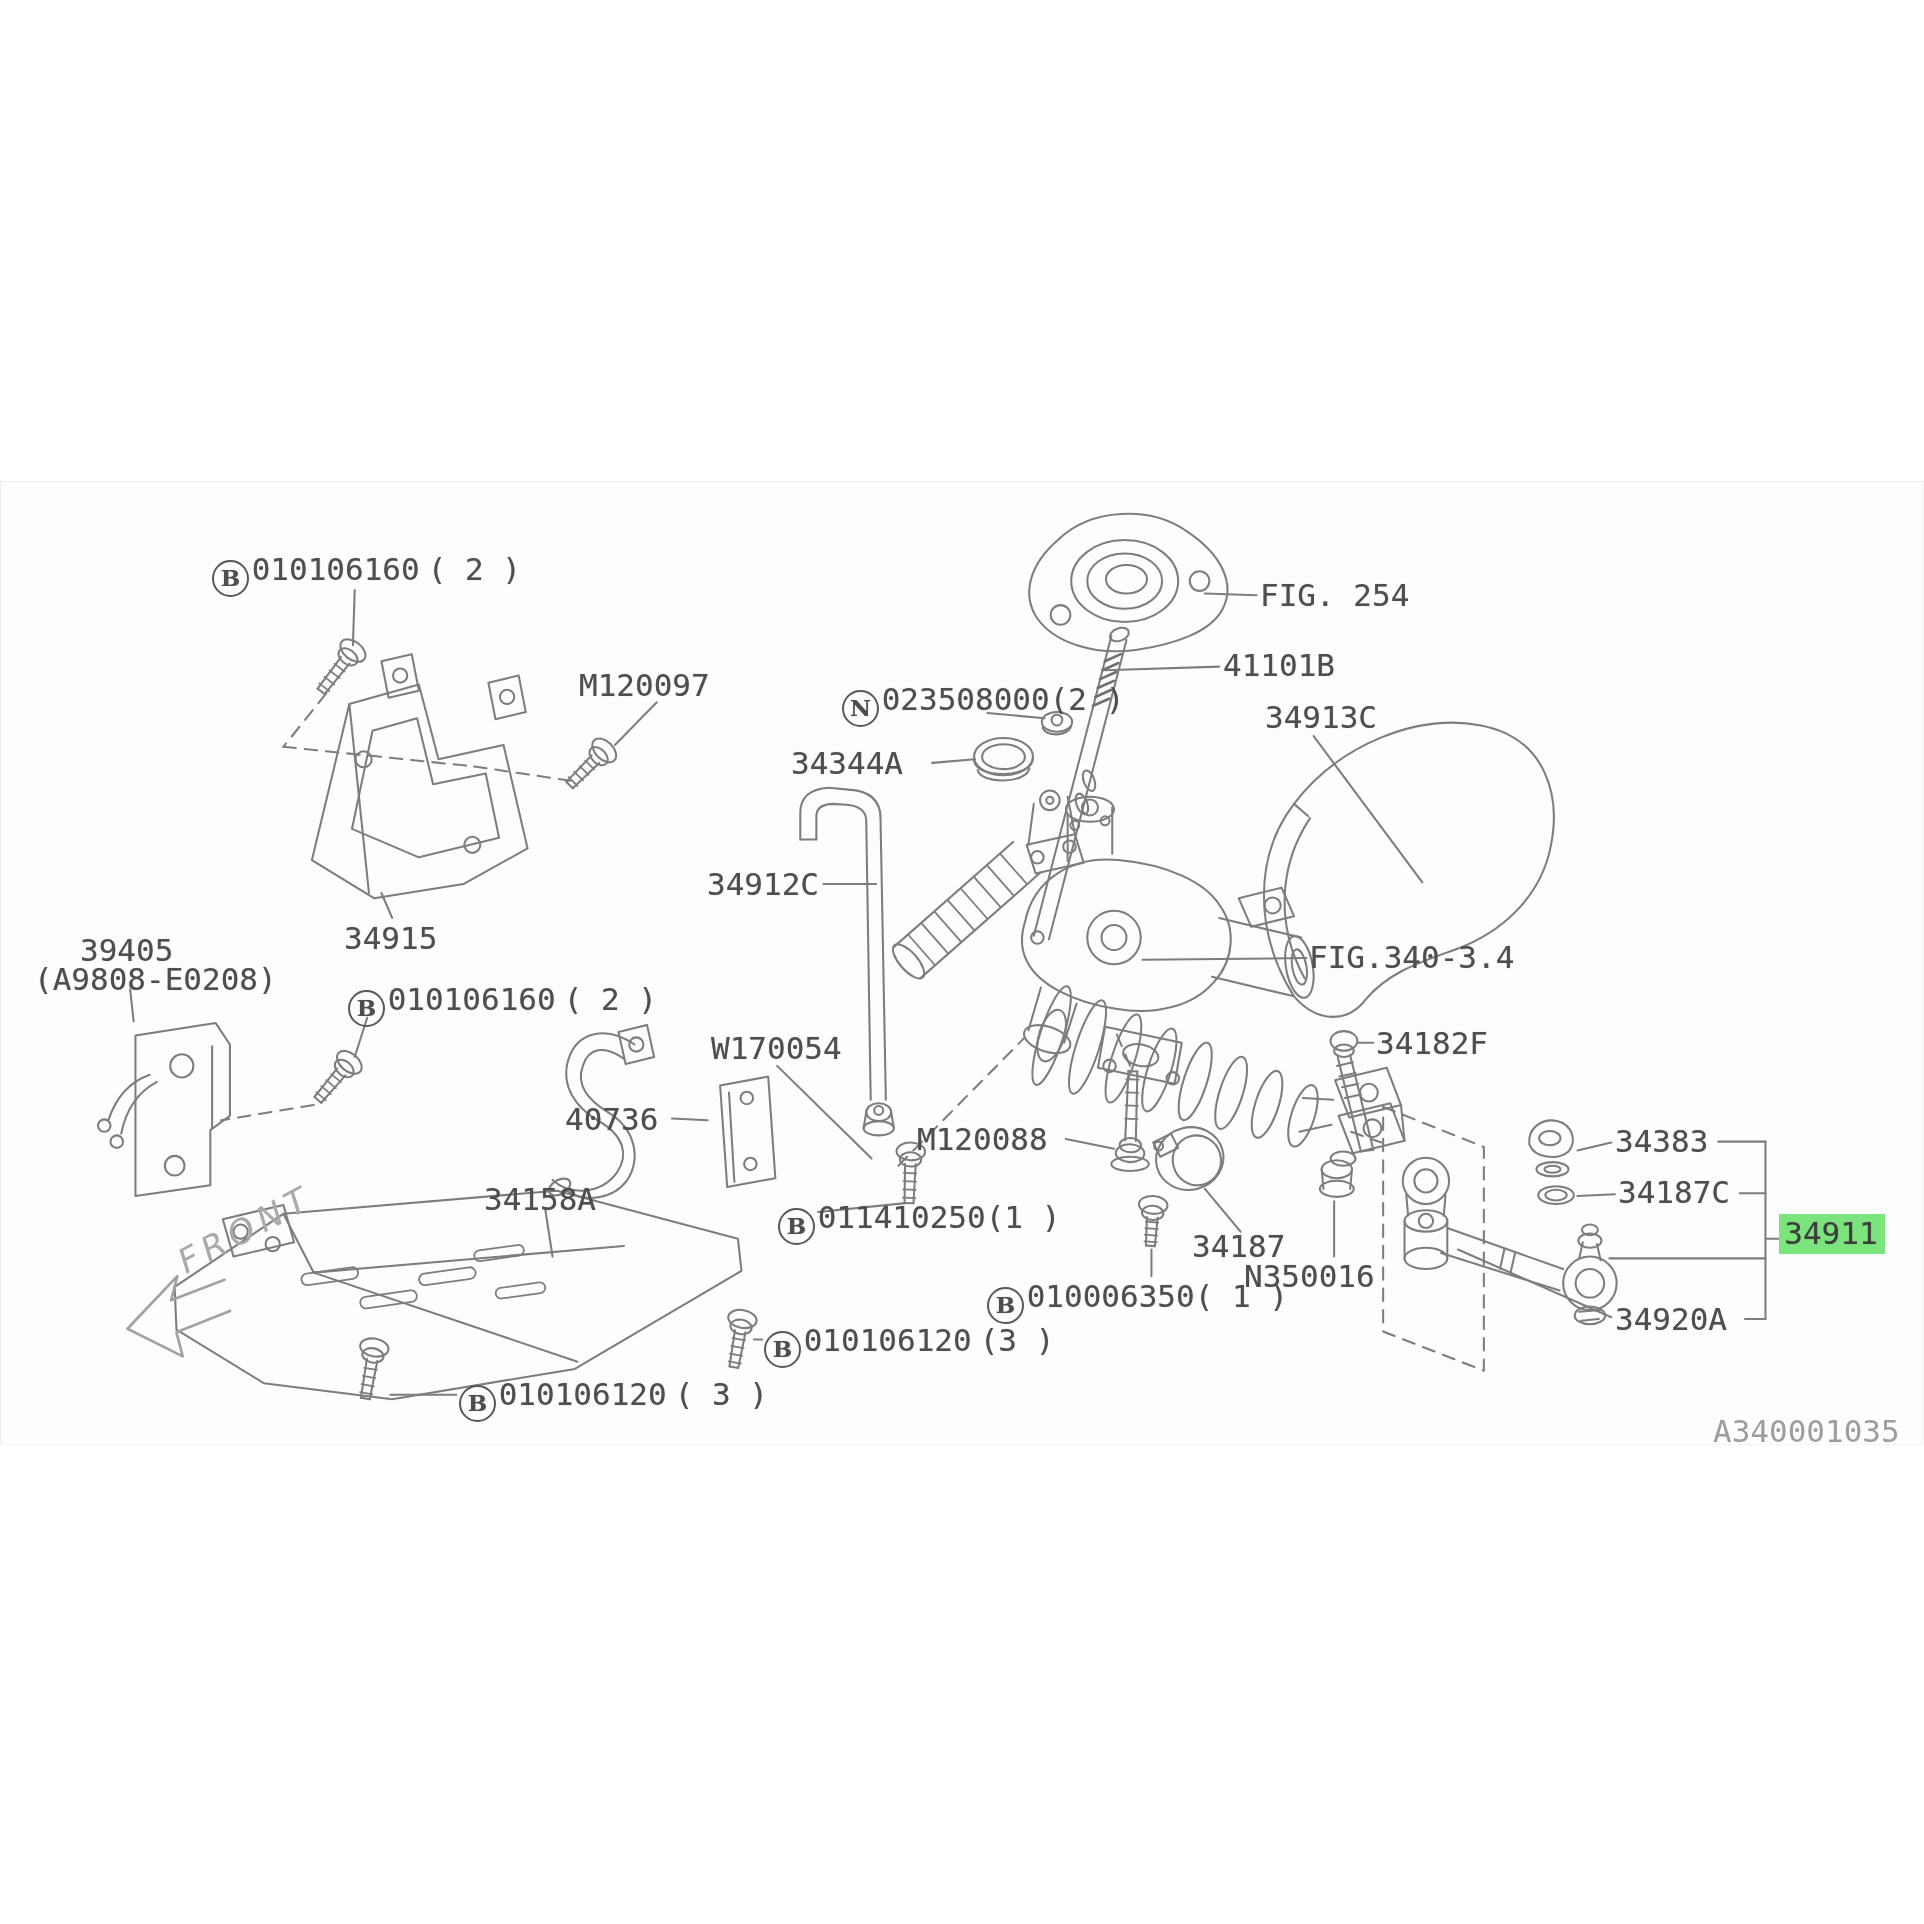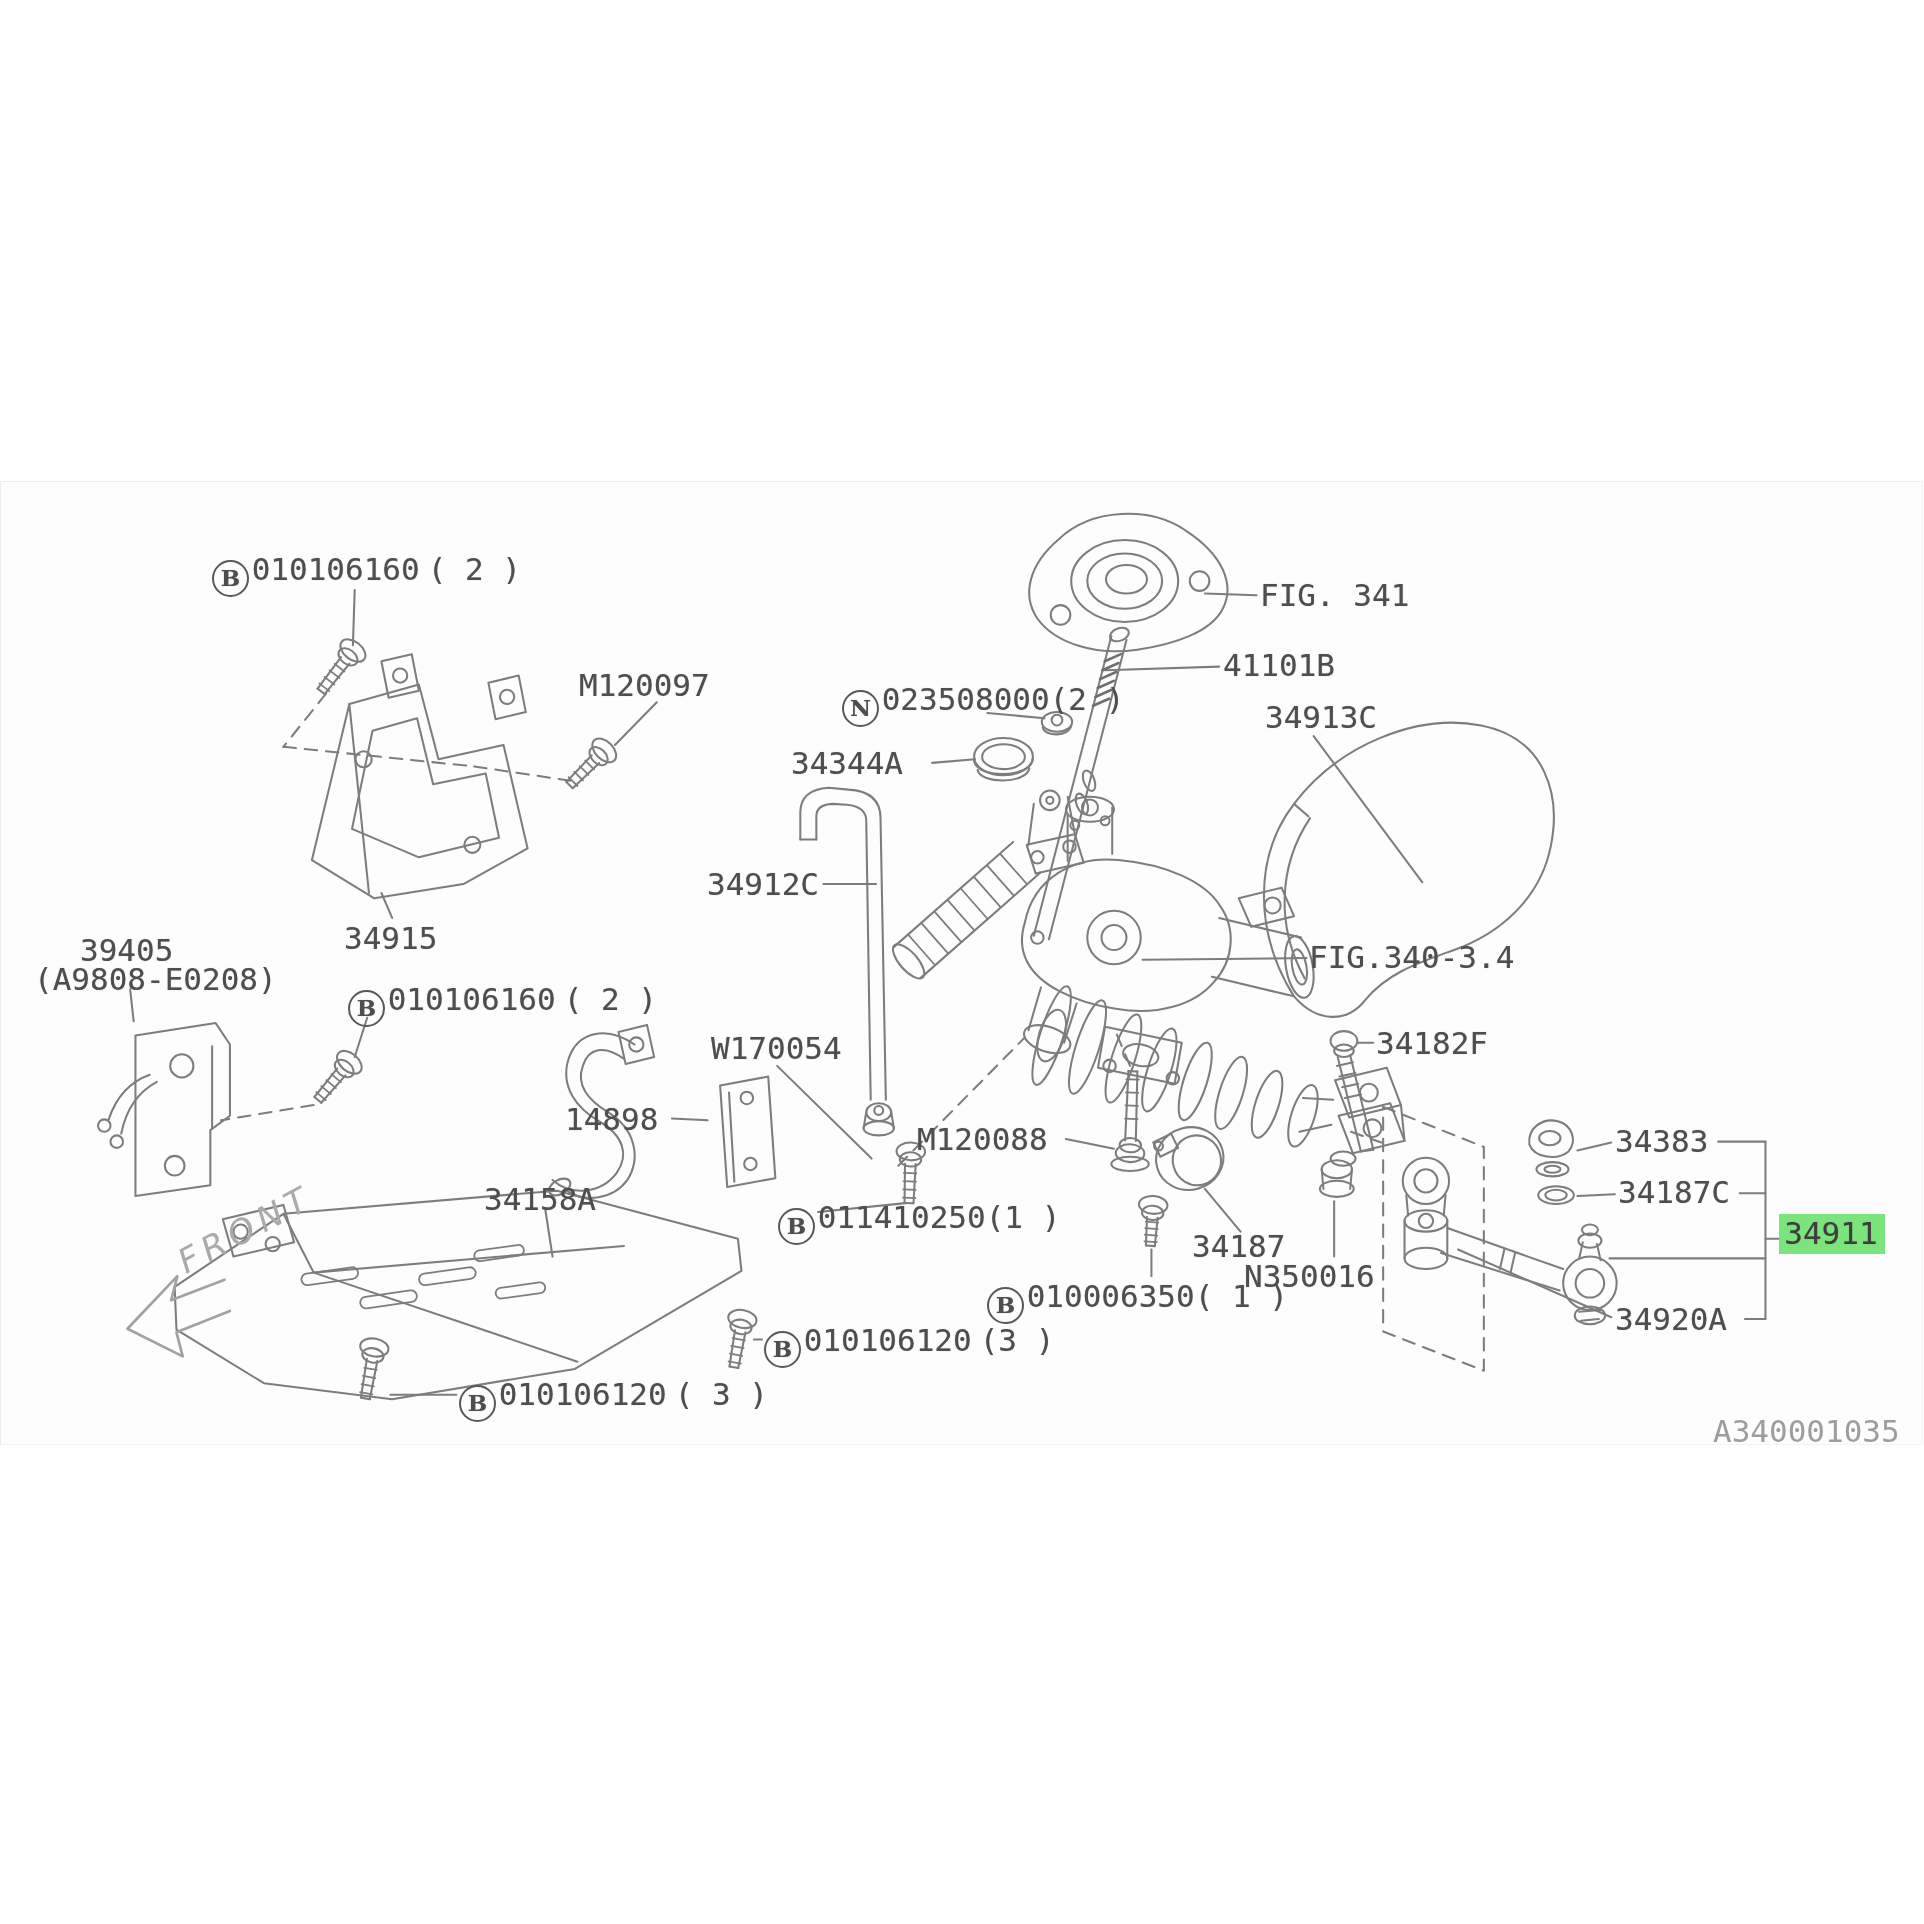--- a/index.html
+++ b/index.html
@@ -378,29 +378,29 @@
         <path d="M252,1436 L192,1459 L199,1432 L143,1491 L205,1522 L198,1495 L258,1471" fill="none" stroke="#a2a2a2" stroke-width="3" stroke-linejoin="round" stroke-linecap="round"></path>
       </g>
     </svg>
 
   <div class="lbl" style="left:212px;top:551px"><span class="circ">B</span><span>010106160</span><span class="qty">( 2  )</span></div>
   <div class="lbl" style="left:579px;top:667px"><span>M120097</span></div>
   <div class="lbl" style="left:344px;top:920px"><span>34915</span></div>
   <div class="lbl" style="left:80px;top:932px"><span>39405</span></div>
   <div class="lbl" style="left:34px;top:961px"><span>(A9808-E0208)</span></div>
   <div class="lbl" style="left:348px;top:981px"><span class="circ">B</span><span>010106160</span><span class="qty">( 2 )</span></div>
-  <div class="lbl" style="left:1260px;top:577px"><span>FIG. 341</span></div>
+  <div class="lbl" style="left:1260px;top:577px"><span>FIG. 254</span></div>
   <div class="lbl" style="left:1223px;top:647px"><span>41101B</span></div>
   <div class="lbl" style="left:842px;top:681px"><span class="circ">N</span><span>023508000</span><span class="tight">(2 )</span></div>
   <div class="lbl" style="left:791px;top:745px"><span>34344A</span></div>
   <div class="lbl" style="left:1265px;top:699px"><span>34913C</span></div>
   <div class="lbl" style="left:707px;top:866px"><span>34912C</span></div>
   <div class="lbl" style="left:711px;top:1030px"><span>W170054</span></div>
   <div class="lbl" style="left:1309px;top:939px"><span>FIG.340-3.4</span></div>
-  <div class="lbl" style="left:565px;top:1101px"><span>14898</span></div>
+  <div class="lbl" style="left:565px;top:1101px"><span>40736</span></div>
   <div class="lbl" style="left:917px;top:1121px"><span>M120088</span></div>
   <div class="lbl" style="left:1376px;top:1025px"><span>34182F</span></div>
   <div class="lbl" style="left:778px;top:1199px"><span class="circ">B</span><span>011410250</span><span class="tight">(1 )</span></div>
   <div class="lbl" style="left:484px;top:1181px"><span>34158A</span></div>
   <div class="lbl" style="left:1192px;top:1228px"><span>34187</span></div>
   <div class="lbl" style="left:1244px;top:1258px"><span>N350016</span></div>
   <div class="lbl" style="left:987px;top:1278px"><span class="circ">B</span><span>010006350</span><span class="tight">( 1  )</span></div>
   <div class="lbl" style="left:1615px;top:1123px"><span>34383</span></div>
   <div class="lbl" style="left:1618px;top:1174px"><span>34187C</span></div>
   <div class="lbl" style="left:1779px;top:1215px"><span class="hl">34911</span></div>

